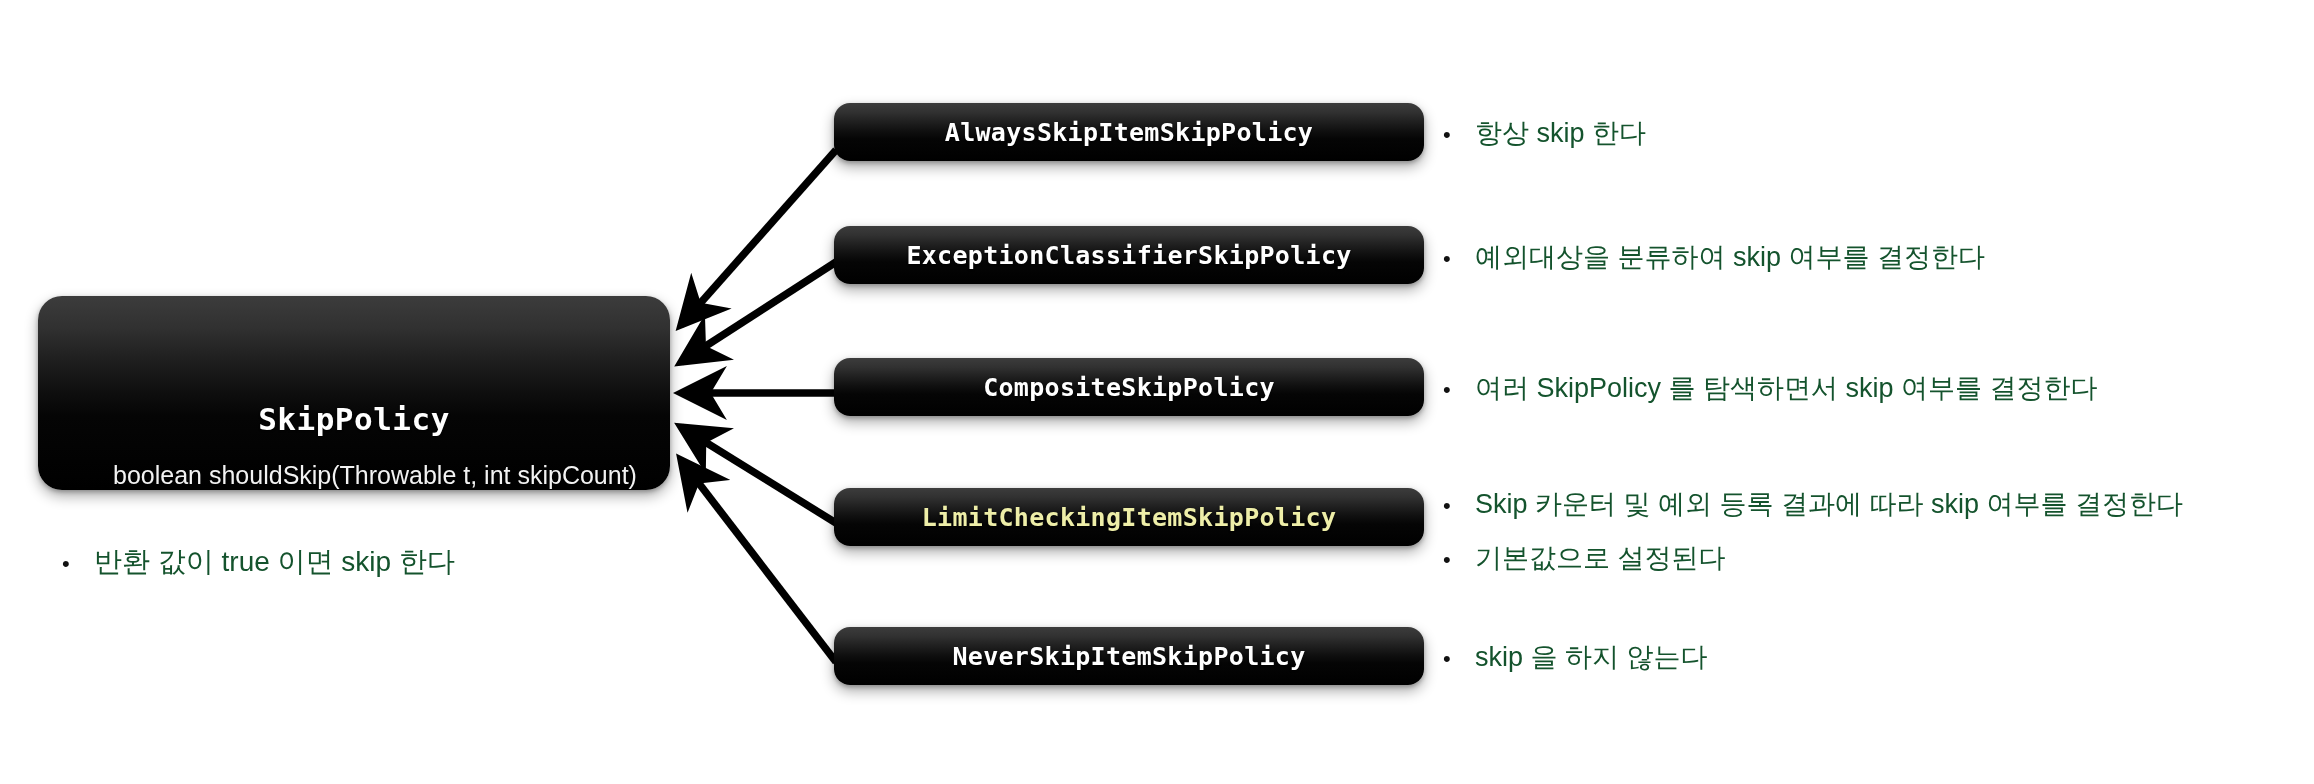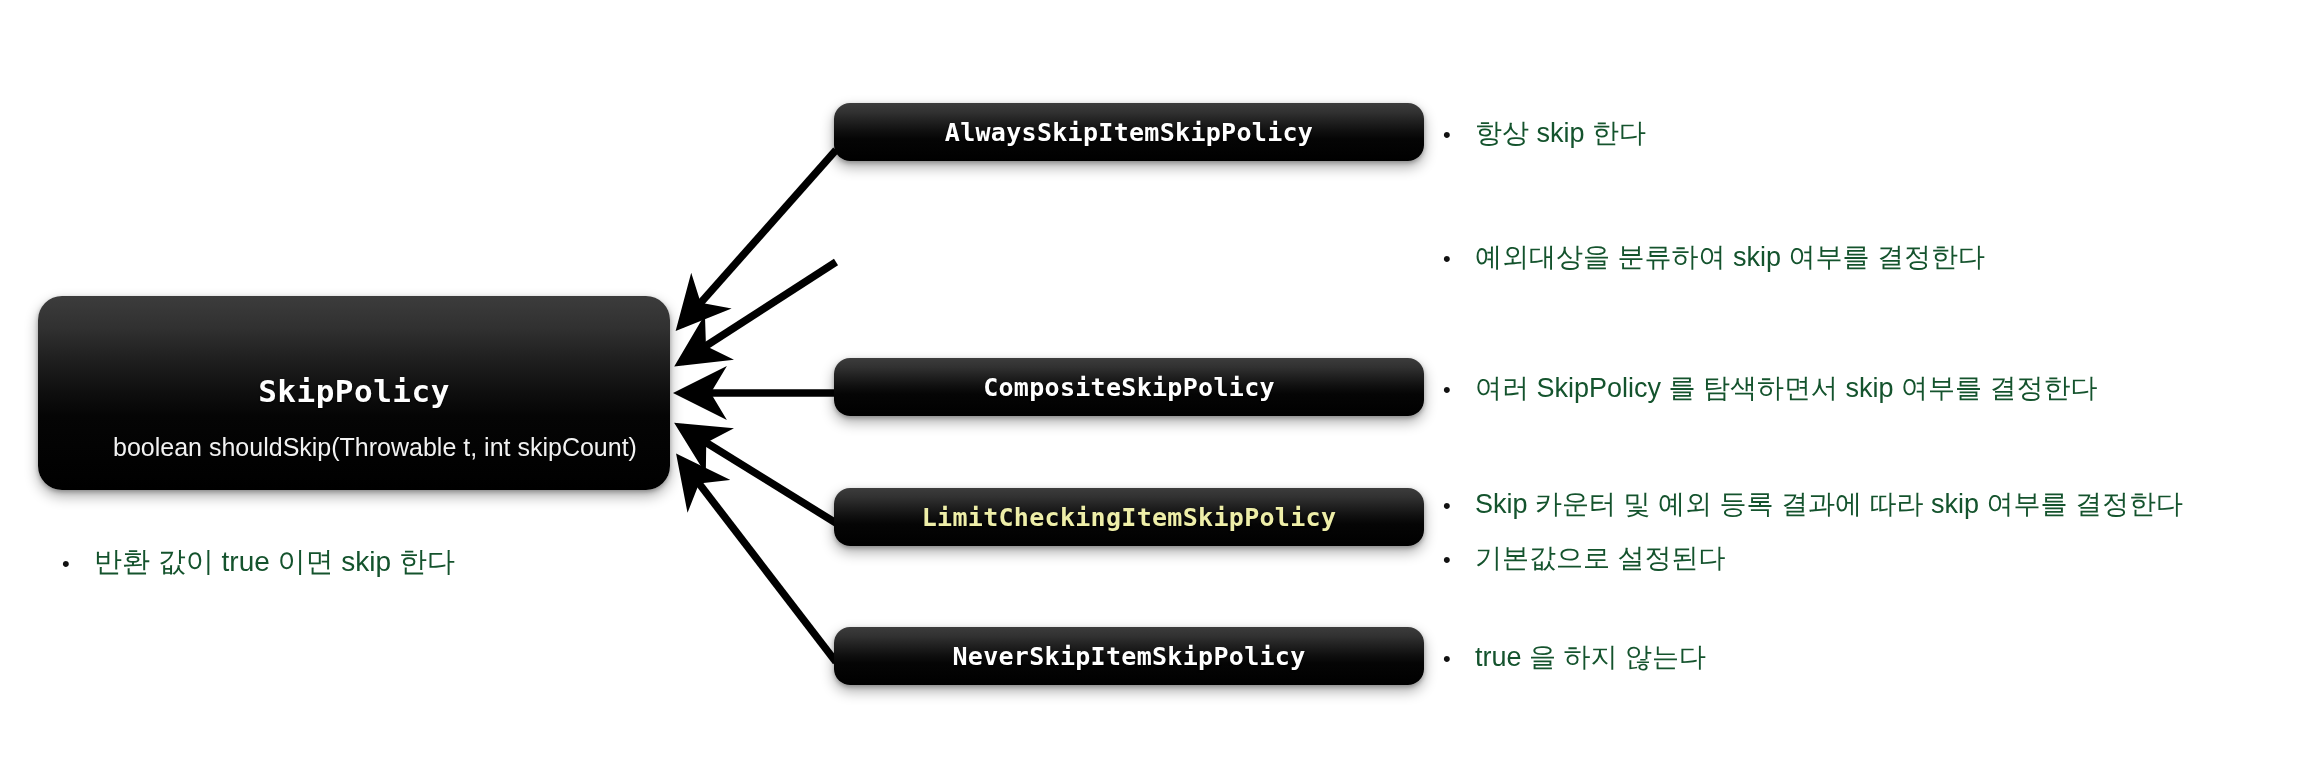--- a/index.html
+++ b/index.html
@@ -48,21 +48,21 @@
     overflow: hidden;
   }
 
   
   #main-node {
     left: 38px;
     top: 296px;
     width: 632px;
     height: 194px;
     border-radius: 24px;
-    justify-content: center;
+    justify-content: flex-end;
   }
   #main-node .main-title {
     color: #ffffff;
     font-family: "DejaVu Sans Mono", "Liberation Mono", monospace;
     font-weight: bold;
     font-size: 31px;
     letter-spacing: 0.5px;
     margin-top: 48px;
     text-shadow: 0 1px 2px rgba(0,0,0,0.9);
   }
@@ -149,20 +149,23 @@
   </div>
 
   <div class="node impl-node" style="top:103px;">
     <div class="impl-label">AlwaysSkipItemSkipPolicy</div>
   </div>
   <div class="bullet-row note-right" style="top:117px;">
     <span class="bullet-dot">•</span>
     <span class="bullet-text">항상 skip 한다</span>
   </div>
 
+  <div class="node impl-node" style="top:226px;">
+    <div class="impl-label">ExceptionClassifierSkipPolicy</div>
+  </div>
   <div class="bullet-row note-right" style="top:241px;">
     <span class="bullet-dot">•</span>
     <span class="bullet-text">예외대상을 분류하여 skip 여부를 결정한다</span>
   </div>
 
   <div class="node impl-node" style="top:358px;">
     <div class="impl-label">CompositeSkipPolicy</div>
   </div>
   <div class="bullet-row note-right" style="top:372px;">
     <span class="bullet-dot">•</span>
@@ -179,16 +182,16 @@
   <div class="bullet-row note-right" style="top:542px;">
     <span class="bullet-dot">•</span>
     <span class="bullet-text">기본값으로 설정된다</span>
   </div>
 
   <div class="node impl-node" style="top:627px;">
     <div class="impl-label">NeverSkipItemSkipPolicy</div>
   </div>
   <div class="bullet-row note-right" style="top:641px;">
     <span class="bullet-dot">•</span>
-    <span class="bullet-text">true 을 하지 않는다</span>
+    <span class="bullet-text">skip 을 하지 않는다</span>
   </div>
 
 </div>
 
 </body></html>

